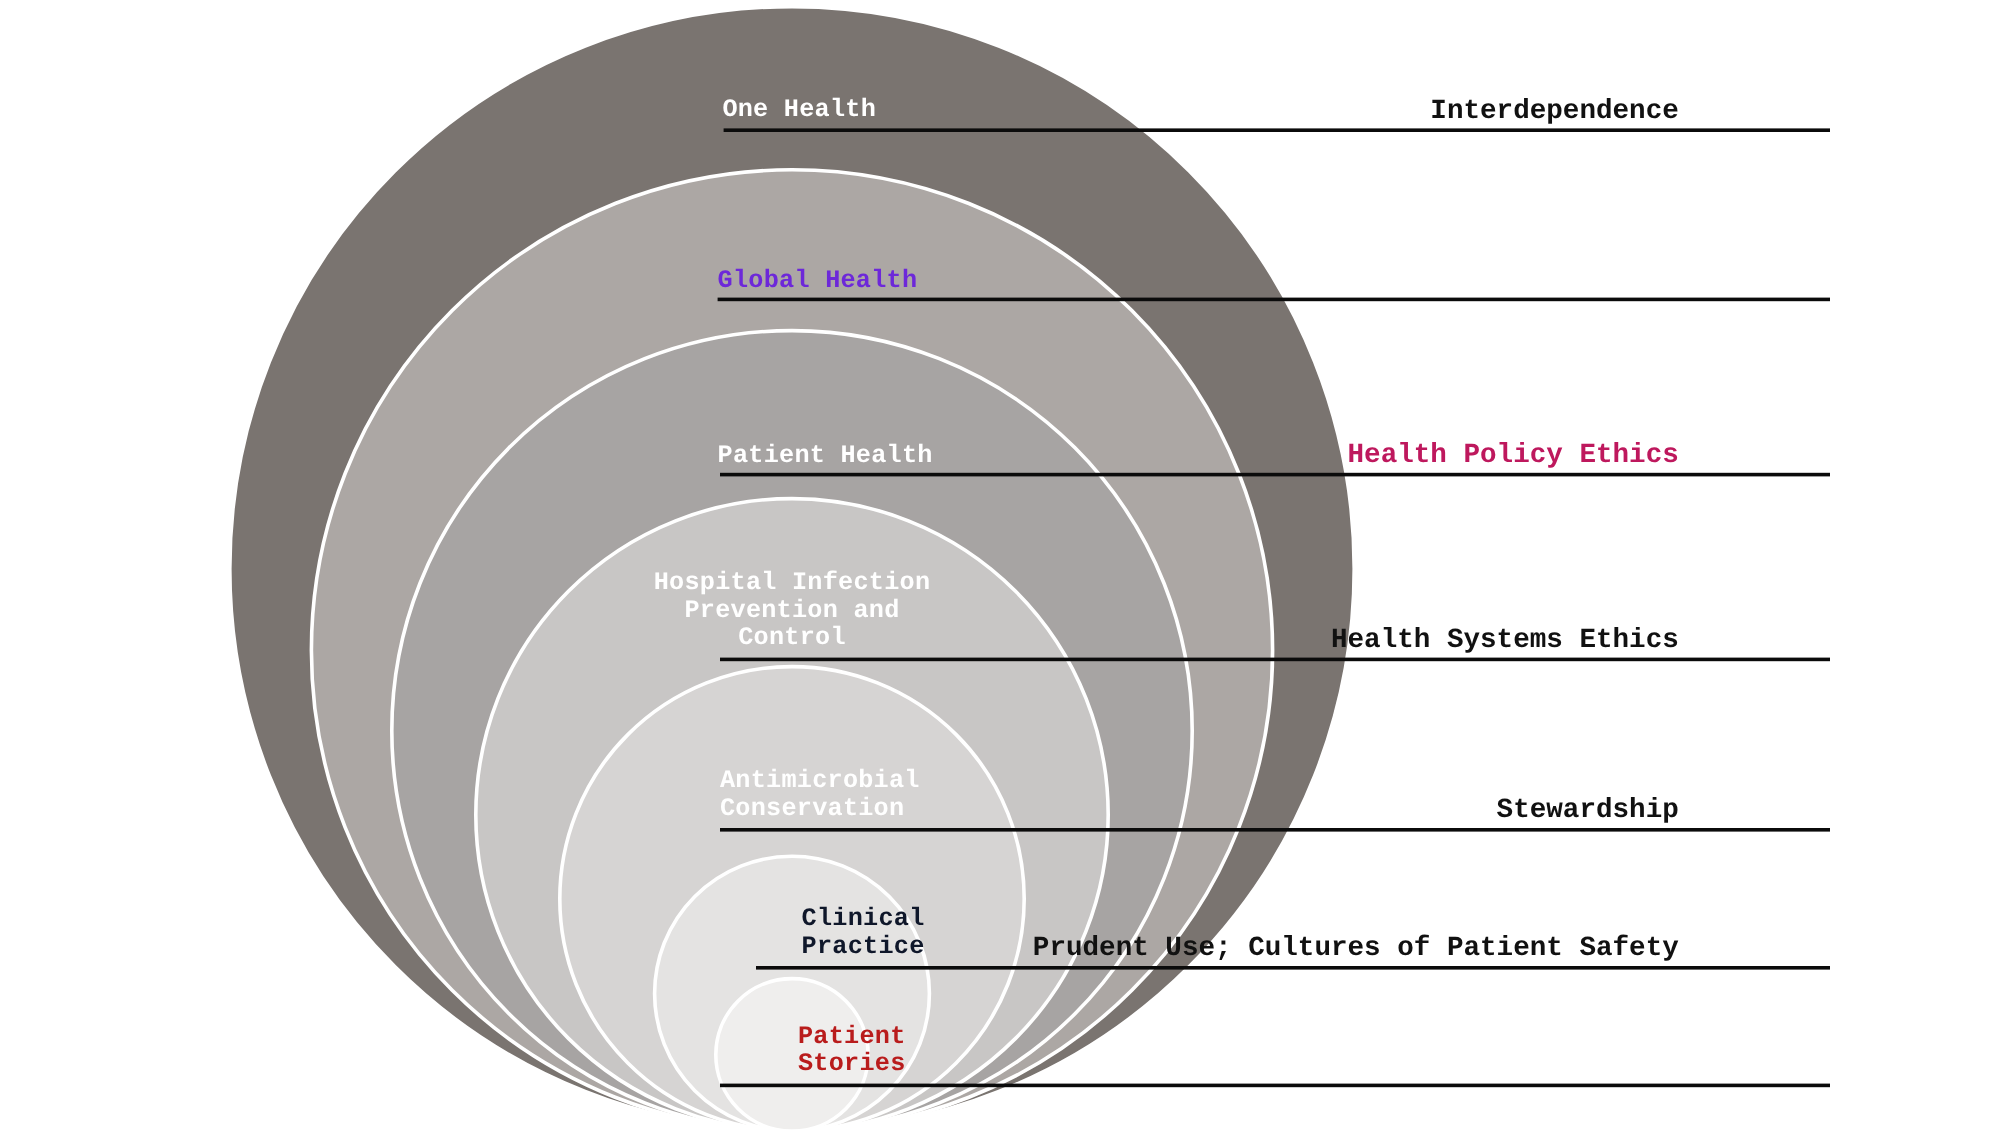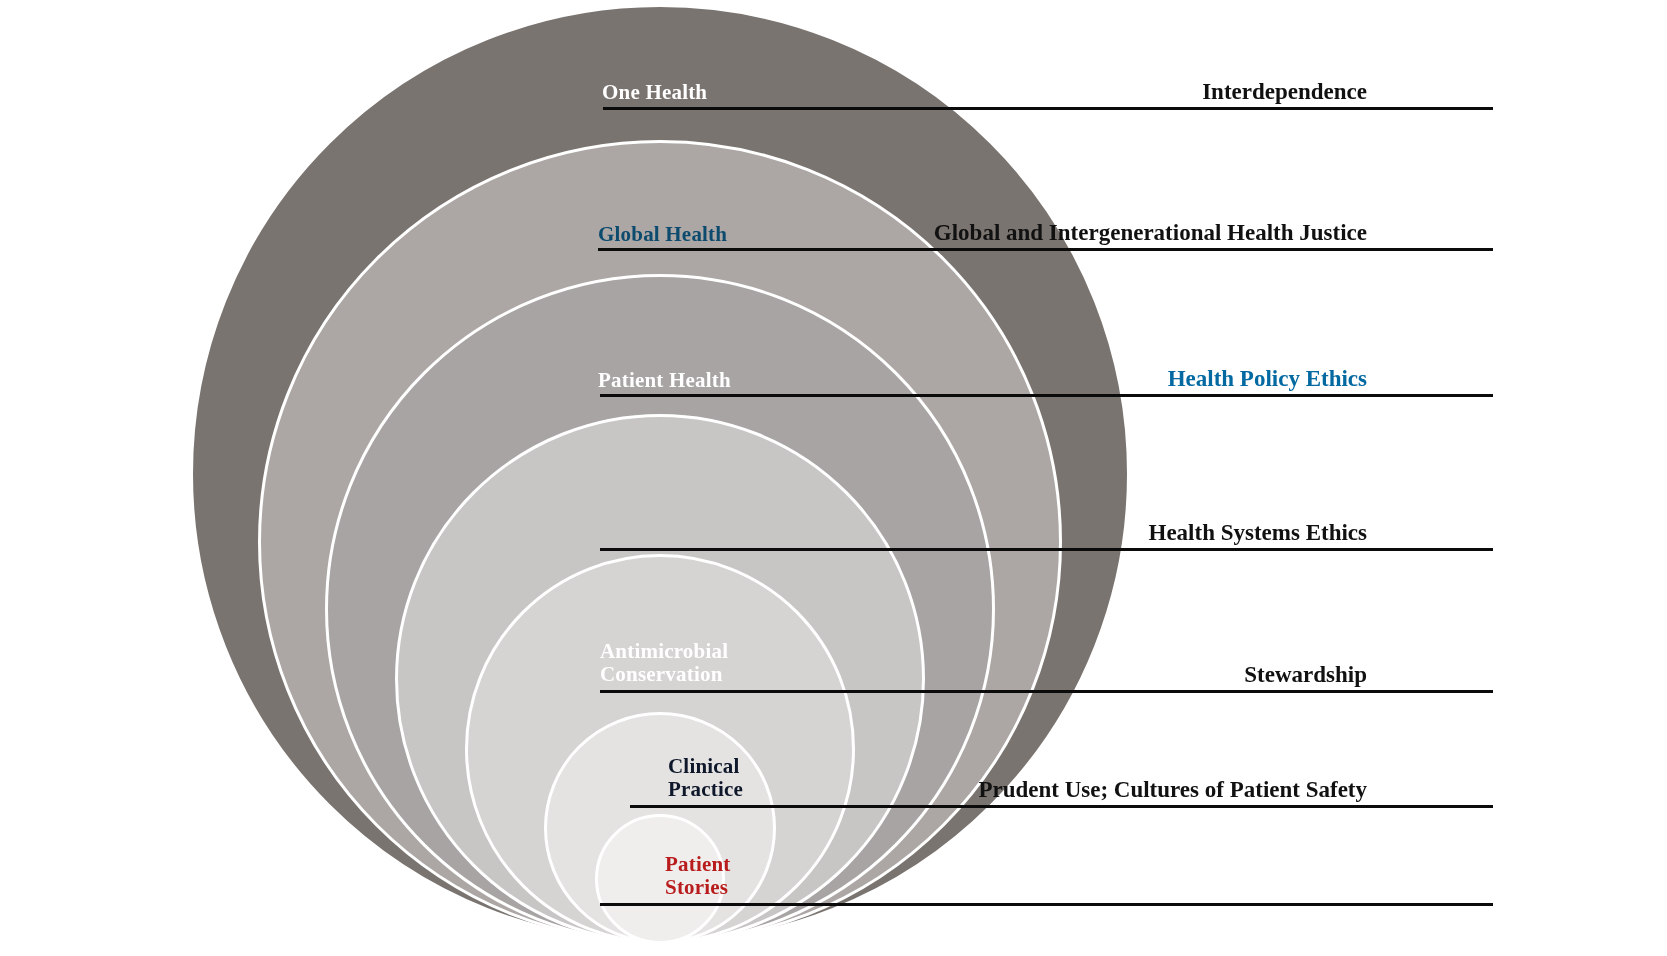--- a/index.html
+++ b/index.html
@@ -2,21 +2,22 @@
 <html><head>
 <meta charset="utf-8">
 <style>
   html, body { margin: 0; padding: 0; background: #ffffff; }
   .canvas {
     position: relative;
     width: 1493px;
     height: 956px;
     overflow: hidden;
     background: #ffffff;
-    font-family: Liberation Serif, serif;
+    font-family: Liberation Mono, monospace;
+    padding-left: 32px;
   }
   .circle {
     position: absolute;
     border-radius: 50%;
     border: 3px solid #ffffff;
     box-sizing: border-box;
   }
   .c0 { left:190px; top:4px;   width:940px; height:940px; z-index:1; }
   .c1 { left:258px; top:140px; width:804px; height:804px; z-index:2; }
   .c2 { left:325px; top:274px; width:670px; height:670px; z-index:3; }
@@ -88,29 +89,30 @@
 
   <div class="callout-line ln0" style="background-color: rgb(11, 11, 11);"></div>
   <div class="callout-line ln1" style="background-color: rgb(11, 11, 11);"></div>
   <div class="callout-line ln2" style="background-color: rgb(11, 11, 11);"></div>
   <div class="callout-line ln3" style="background-color: rgb(11, 11, 11);"></div>
   <div class="callout-line ln4" style="background-color: rgb(11, 11, 11);"></div>
   <div class="callout-line ln5" style="background-color: rgb(11, 11, 11);"></div>
   <div class="callout-line ln6" style="background-color: rgb(11, 11, 11);"></div>
 
   <div class="clabel l0" style="color: rgb(255, 255, 255);">One Health</div>
-  <div class="clabel l1" style="color: #0c4a6e;">Global Health</div>
+  <div class="clabel l1" style="color: #6d28d9;">Global Health</div>
   <div class="clabel l2" style="color: rgb(255, 255, 255);">Patient Health</div>
+  <div class="clabel l3" style="color: rgb(255, 255, 255);">Hospital Infection
+Prevention and Control</div>
   <div class="clabel l4" style="color: rgb(255, 255, 255);">Antimicrobial
 Conservation</div>
   <div class="clabel l5" style="color: #0f172a;">Clinical
 Practice</div>
   <div class="clabel l6" style="color: #b91c1c; margin-top: 20px;">Patient
 Stories</div>
 
   <div class="annotation a0" style="color: rgb(17, 17, 17);">Interdependence</div>
-  <div class="annotation a1" style="color: rgb(17, 17, 17);">Global and Intergenerational Health Justice</div>
-  <div class="annotation a2" style="color: #0369a1;">Health Policy Ethics</div>
+  <div class="annotation a2" style="color: #be185d;">Health Policy Ethics</div>
   <div class="annotation a3" style="color: rgb(17, 17, 17);">Health Systems Ethics</div>
   <div class="annotation a4" style="color: rgb(17, 17, 17);">Stewardship</div>
   <div class="annotation a5" style="color: rgb(17, 17, 17);">Prudent Use; Cultures of Patient Safety</div>
 
 </div>
 
 </body></html>

